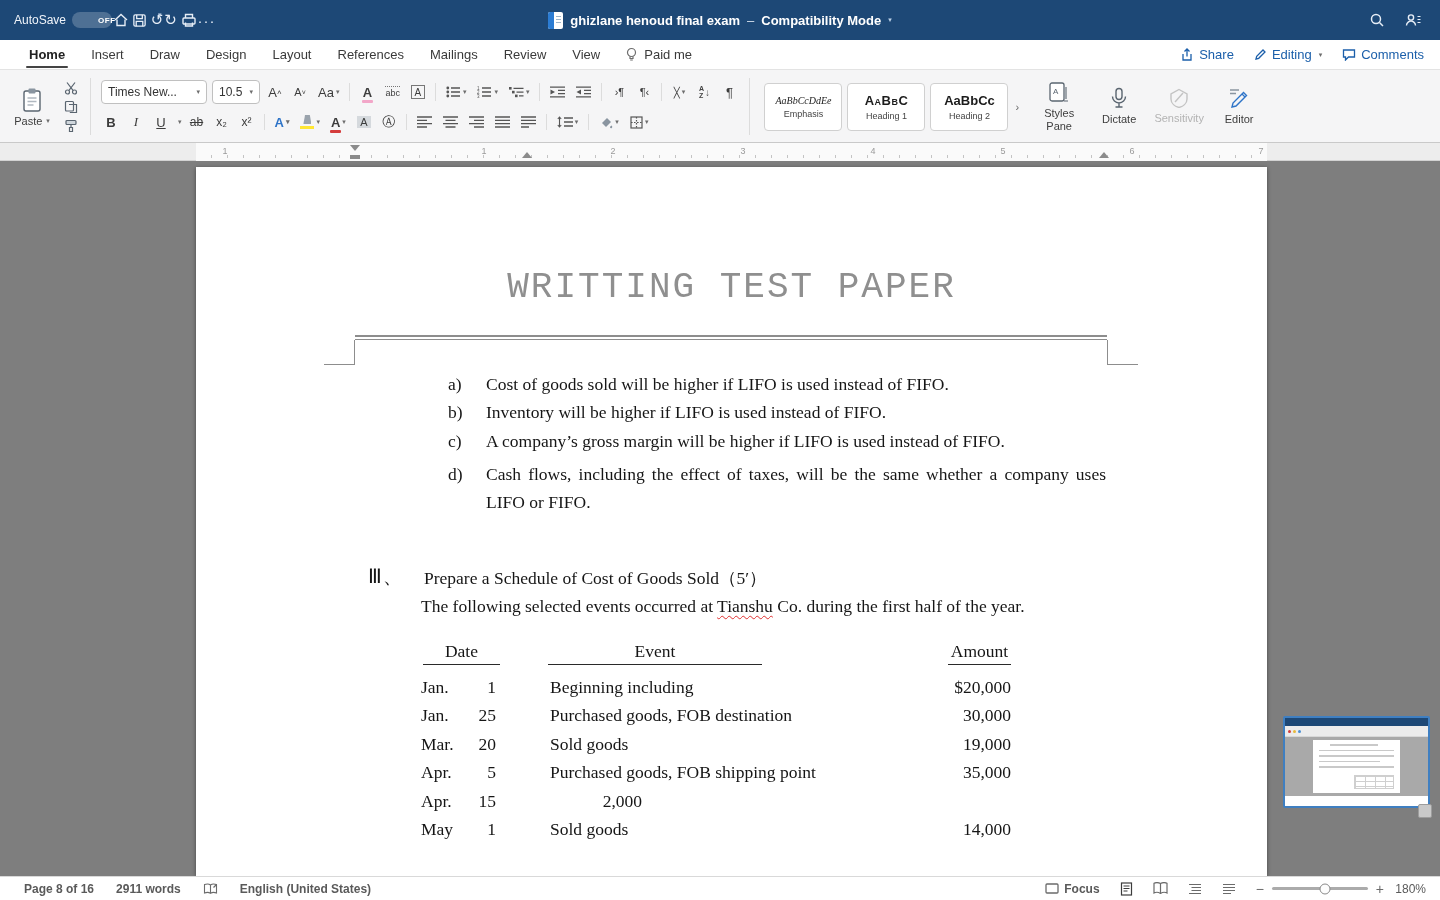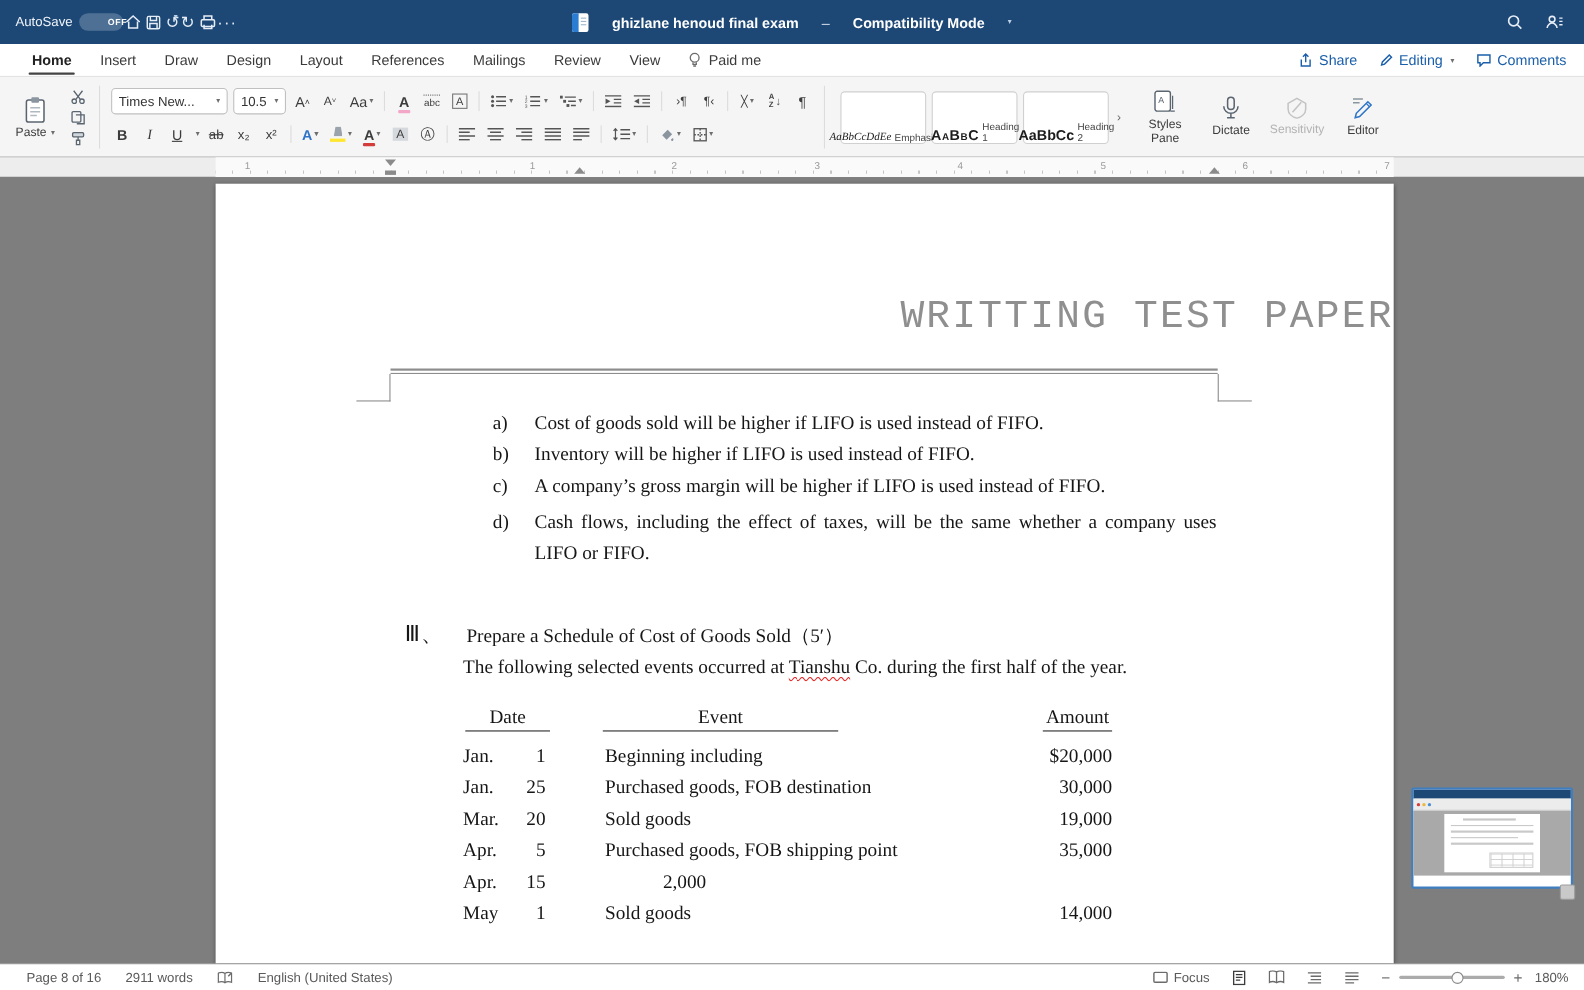--- a/index.html
+++ b/index.html
@@ -9,21 +9,21 @@
 
   
   .titlebar{height:40px;background:#1d4876;display:flex;align-items:center;color:#eaf0f7;position:relative;flex:none;}
   .tb-left{display:flex;padding-left:14px;}
   .autosave{display:flex;align-items:center;gap:6px;font-size:12px;color:#f0f4fa;}
   .as-toggle{width:40px;height:16px;border-radius:8px;background:rgba(255,255,255,.22);display:flex;align-items:center;gap:3px;padding:0 3px;cursor:pointer;}
   .as-knob{width:11px;height:11px;border-radius:50%;background:#fff;}
   .as-state{font-size:8px;font-weight:bold;color:#fff;letter-spacing:.5px;margin-left:20px;}
   .tb-ico{width:18px;height:18px;display:inline-flex;align-items:center;justify-content:center;font-size:15px;color:#e6edf6;cursor:pointer;}
   .tb-chev{font-size:7px;color:#bcd0e6;margin-left:-8px;cursor:pointer;}
-  .tb-center{position:absolute;left:0;right:0;top:0;bottom:0;display:flex;align-items:center;justify-content:center;gap:21px;pointer-events:none;}
+  .tb-center{position:absolute;left:0;right:0;top:0;bottom:0;display:flex;align-items:center;justify-content:center;gap:7px;pointer-events:none;}
   .tb-center *{pointer-events:auto;}
   .doc-ico{width:15px;height:17px;background:#fff;border-radius:2px;position:relative;flex:none;}
   .doc-ico::before{content:"";position:absolute;left:0;top:0;bottom:0;width:6px;background:#2b7cd3;border-radius:2px 0 0 2px;}
   .doc-ico::after{content:"";position:absolute;left:8px;top:4px;width:5px;height:1.5px;background:#9fb6cc;box-shadow:0 3px 0 #9fb6cc,0 6px 0 #9fb6cc;}
   .tb-title{font-size:13px;font-weight:bold;color:#fff;}
   .tb-mode{font-size:13px;color:#d6e1ee;font-weight:normal;}
   .tb-right{margin-left:auto;display:flex;align-items:center;gap:18px;padding-right:18px;}
 
   
   .menubar{height:30px;background:#ffffff;display:flex;align-items:stretch;border-bottom:1px solid #e3e3e3;flex:none;}
@@ -42,21 +42,21 @@
   .rb-clip{display:flex;flex-direction:column;justify-content:center;gap:4px;}
   .rb-clip span{width:18px;height:15px;display:flex;align-items:center;justify-content:center;cursor:pointer;}
   .rb-main{display:flex;flex-direction:column;justify-content:center;gap:7px;}
   .rb-row{display:flex;align-items:center;gap:5px;}
   .sel{height:24px;background:#fff;border:1px solid #c0c0c0;border-radius:4px;display:flex;align-items:center;justify-content:space-between;padding:0 6px;font-size:12px;color:#333;cursor:pointer;}
   .chev{font-size:7px;color:#6d6d6d;margin-left:2px;}
   .ctl{height:22px;min-width:20px;display:inline-flex;align-items:center;justify-content:center;padding:0 3px;border-radius:3px;font-size:13px;color:#3c3c3c;cursor:pointer;}
   .serif{font-family:"Liberation Serif",serif;}
   .vr{width:1px;background:#dcdcdc;align-self:stretch;margin:3px 2px;}
   .rb-styles{display:flex;align-items:center;gap:5px;padding-left:4px;}
-  .style-card{width:78px;height:48px;background:#fff;border:1px solid #d0d0d0;border-radius:4px;display:flex;flex-direction:row;align-items:flex-end;justify-content:center;gap:3px;cursor:pointer;}
+  .style-card{width:78px;height:48px;background:#fff;border:1px solid #d0d0d0;border-radius:4px;display:flex;flex-direction:column;align-items:center;justify-content:center;gap:3px;cursor:pointer;}
   .sc-sample{font-size:11px;color:#1c1c1c;white-space:nowrap;}
   .sc-emph{font-family:"Liberation Serif",serif;font-style:italic;font-size:10px;}
   .sc-h1{font-weight:bold;font-variant:small-caps;font-size:13px;letter-spacing:.5px;}
   .sc-h2{font-weight:bold;font-size:13px;}
   .sc-name{font-size:9px;color:#444;}
   .gal-more{font-size:11px;color:#666;cursor:pointer;padding:0 2px;}
   .rb-big{display:flex;align-items:center;gap:4px;margin-left:2px;}
   .bigbtn{width:56px;height:58px;display:flex;flex-direction:column;align-items:center;justify-content:center;gap:4px;font-size:11px;color:#3d3d3d;cursor:pointer;border-radius:4px;text-align:center;line-height:1.1;}
   .bigbtn.disabled{color:#b3b3b3;}
   .icon-sm{display:inline-flex;align-items:center;justify-content:center;}
@@ -78,21 +78,21 @@
   .rnum{position:absolute;top:3px;font-size:9px;color:#9a9a9a;transform:translateX(-50%);}
   .rmark{position:absolute;width:0;height:0;}
   .tri-dn{border-left:5px solid transparent;border-right:5px solid transparent;border-top:6px solid #8b8b8b;}
   .tri-up{border-left:5px solid transparent;border-right:5px solid transparent;border-bottom:6px solid #8b8b8b;}
   .rbox{position:absolute;width:10px;height:4px;background:#8b8b8b;}
 
   
   .docarea{flex:1;position:relative;background:#7e7e7e;overflow:hidden;}
   .page{position:absolute;left:196px;top:6px;width:1071px;height:709px;background:#ffffff;
      box-shadow:0 1px 4px rgba(0,0,0,.45);overflow:hidden;font-family:"Liberation Serif",serif;color:#161616;}
-  .doc-title{position:absolute;top:100px;left:0;right:0;text-align:right;
+  .doc-title{position:absolute;top:100px;left:0;right:0;text-align:center;
      font-family:"Liberation Mono","DejaVu Sans Mono",monospace;font-size:36px;letter-spacing:2px;color:#8f8f8f;}
   .title-rule{position:absolute;top:168px;left:159px;width:752px;height:5px;
      border-top:2.5px solid #8d8d8d;border-bottom:1px solid #8d8d8d;}
   .brk-l{position:absolute;top:173px;left:128px;width:31px;height:25px;border-right:1.5px solid #8d8d8d;border-bottom:1.5px solid #8d8d8d;}
   .brk-r{position:absolute;top:173px;left:911px;width:31px;height:25px;border-left:1.5px solid #8d8d8d;border-bottom:1.5px solid #8d8d8d;}
   .choices{position:absolute;top:203px;left:252px;width:658px;font-size:17.5px;}
   .choice{position:relative;padding-left:38px;line-height:28.3px;}
   .choice .mk{position:absolute;left:0;top:0;}
   .choice.just{margin-top:5px;}
   .choice.just .tx{display:block;text-align:justify;}
@@ -123,21 +123,21 @@
   .pip-page{position:absolute;left:28px;right:28px;top:3px;bottom:3px;background:#fff;}
   .pip-line{height:1.5px;background:#c9c9c9;margin:4px 6px 0 6px;}
   .pip-grid{position:absolute;right:6px;bottom:4px;width:40px;height:14px;border:1px solid #cfcfcf;
      background-image:linear-gradient(to right,#cfcfcf 1px,transparent 1px),linear-gradient(to bottom,#cfcfcf 1px,transparent 1px);
      background-size:10px 5px;}
   .pip-handle{position:absolute;right:-4px;bottom:-12px;width:14px;height:14px;background:#c9c9c9;border:1px solid #9d9d9d;border-radius:2px;}
 
   
   .statusbar{height:24px;background:#ffffff;border-top:1px solid #d9d9d9;display:flex;align-items:center;font-size:12px;color:#5a5a5a;flex:none;padding:0 14px 0 24px;}
   .sb-left{display:flex;align-items:center;gap:22px;}
-  .sb-item{cursor:pointer;display:flex;align-items:center;gap:5px;}
+  .sb-item{cursor:pointer;display:flex;align-items:center;gap:5px;font-weight:bold;}
   .sb-right{margin-left:auto;display:flex;align-items:center;gap:14px;}
   .viewicons{display:flex;align-items:center;gap:20px;margin:0 6px;}
   .zoomwrap{display:flex;align-items:center;gap:8px;}
   .zoom-track{position:relative;width:96px;height:3px;background:#ababab;border-radius:2px;cursor:pointer;}
   .zoom-knob{position:absolute;left:55%;top:50%;transform:translate(-50%,-50%);width:11px;height:11px;border-radius:50%;background:#fdfdfd;border:1px solid #8a8a8a;}
   .zbtn{font-size:14px;color:#6b6b6b;cursor:pointer;line-height:1;}
 </style>
 </head>
 <body>
 

